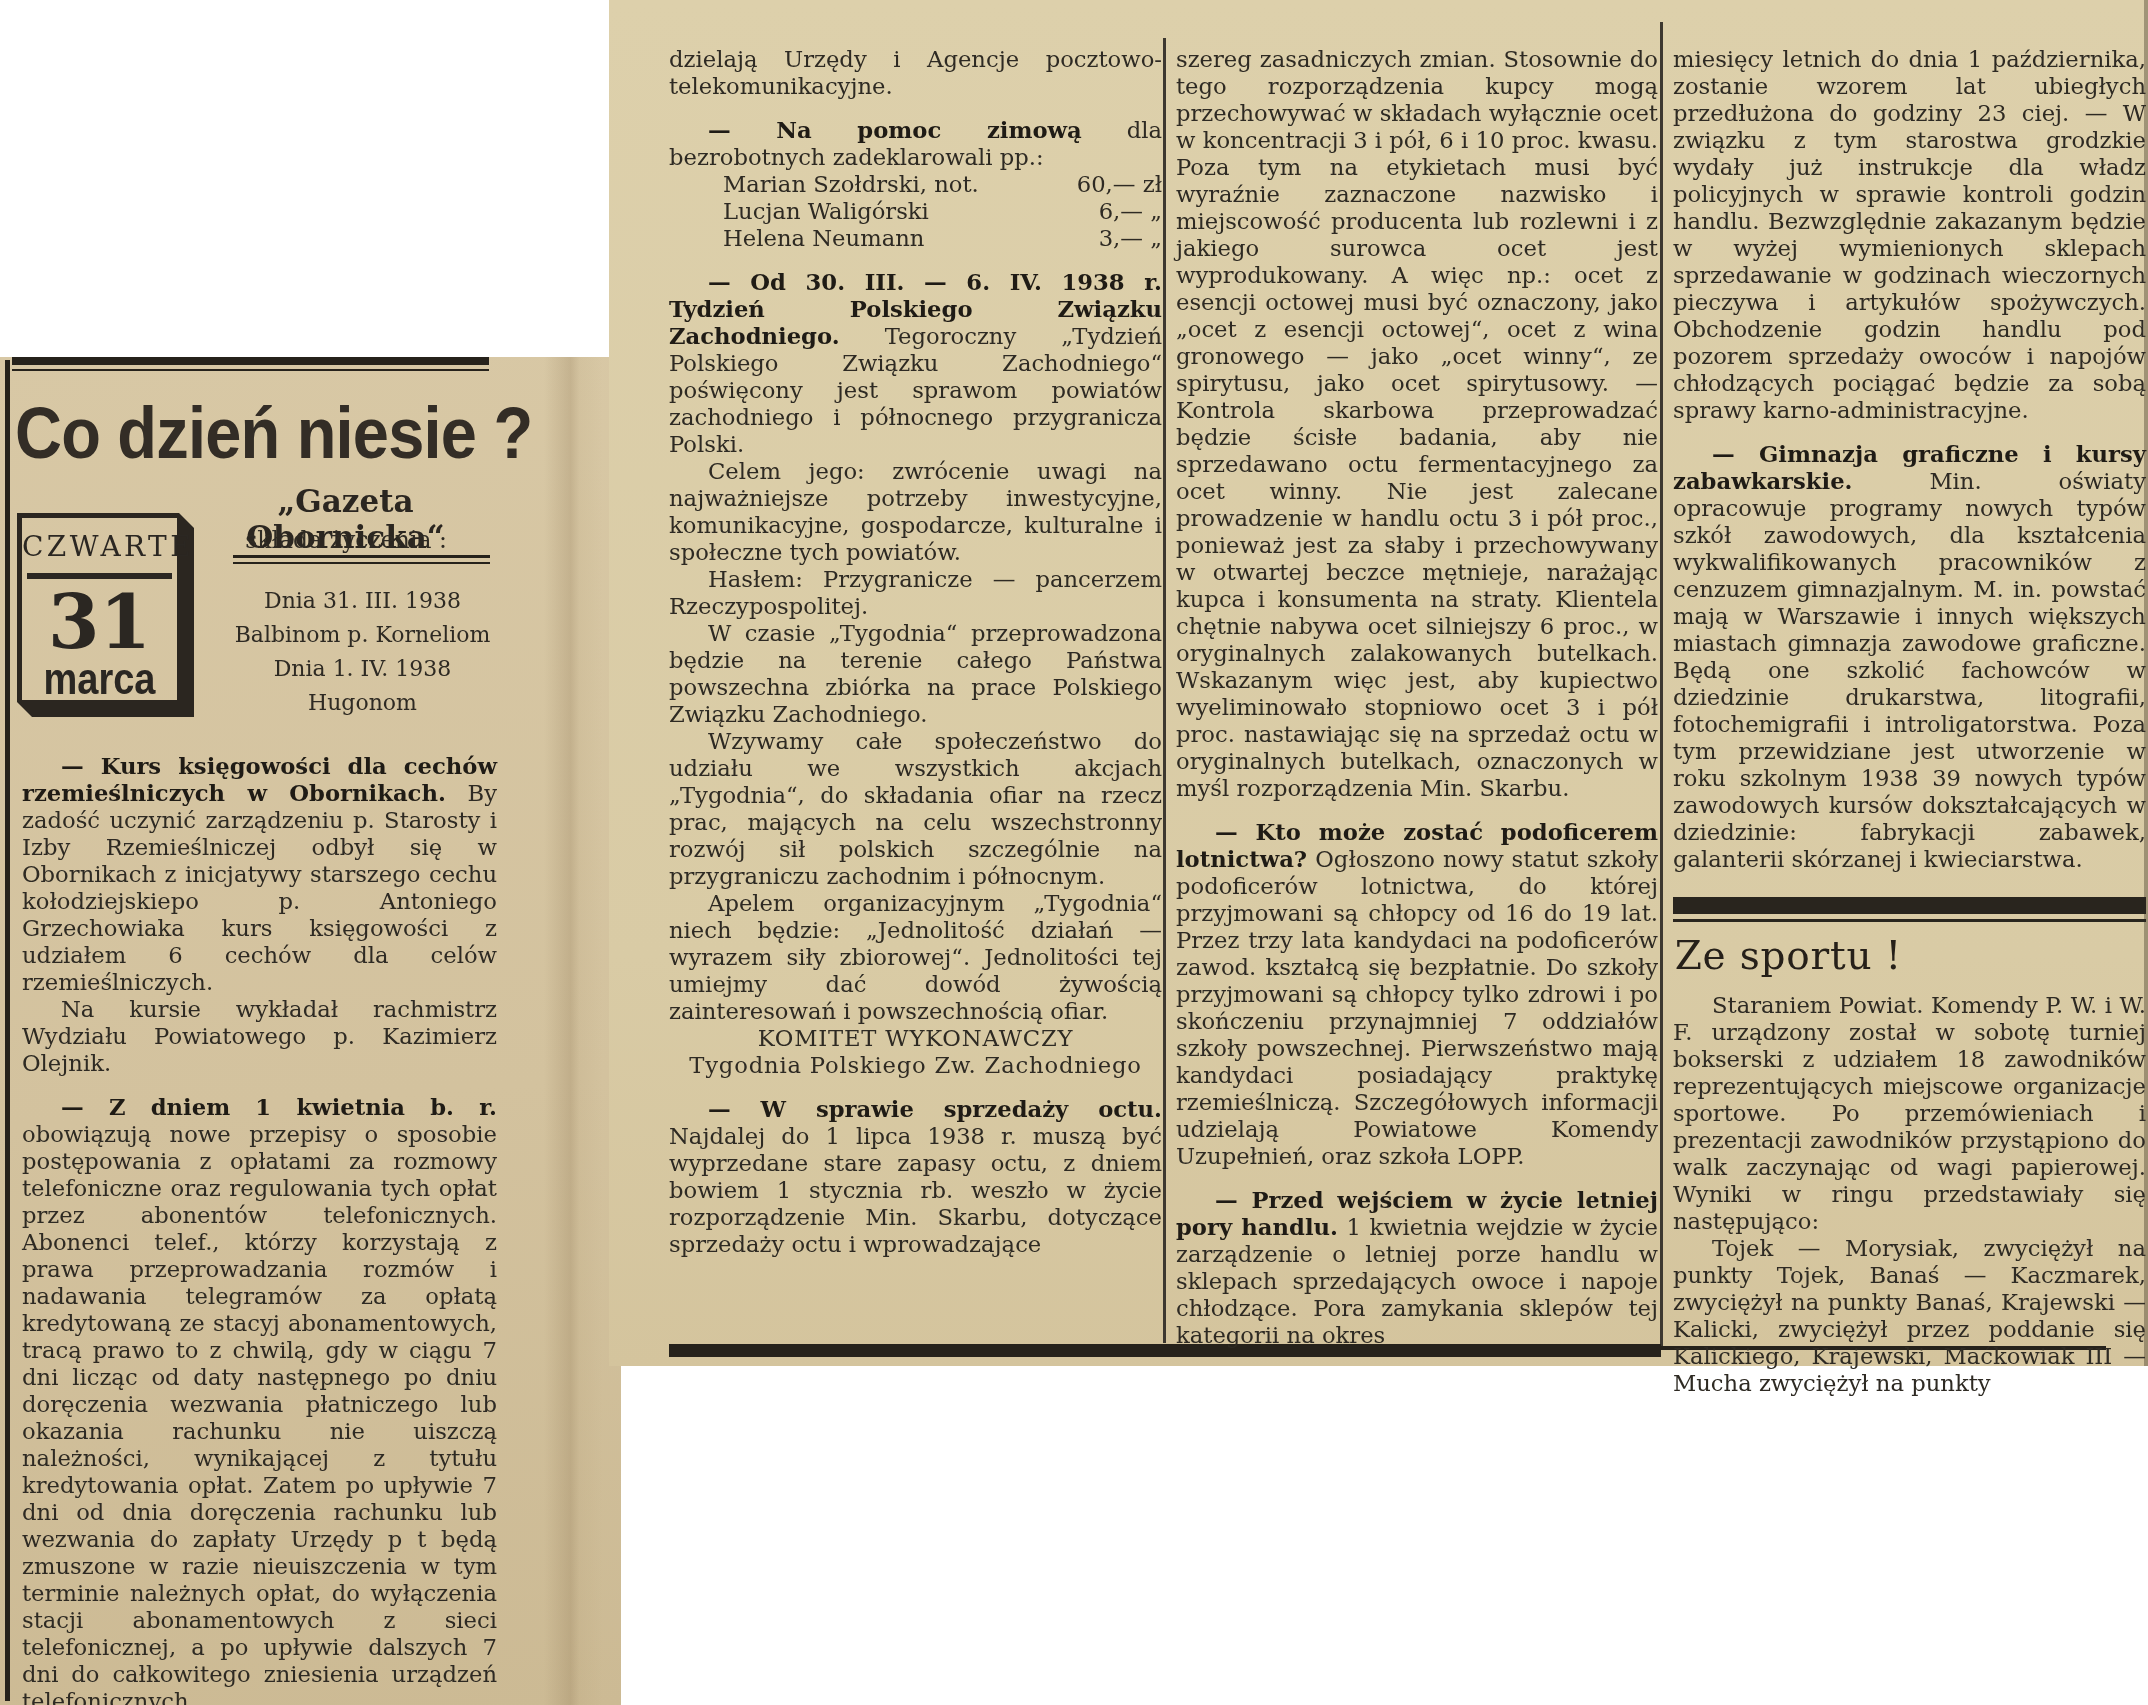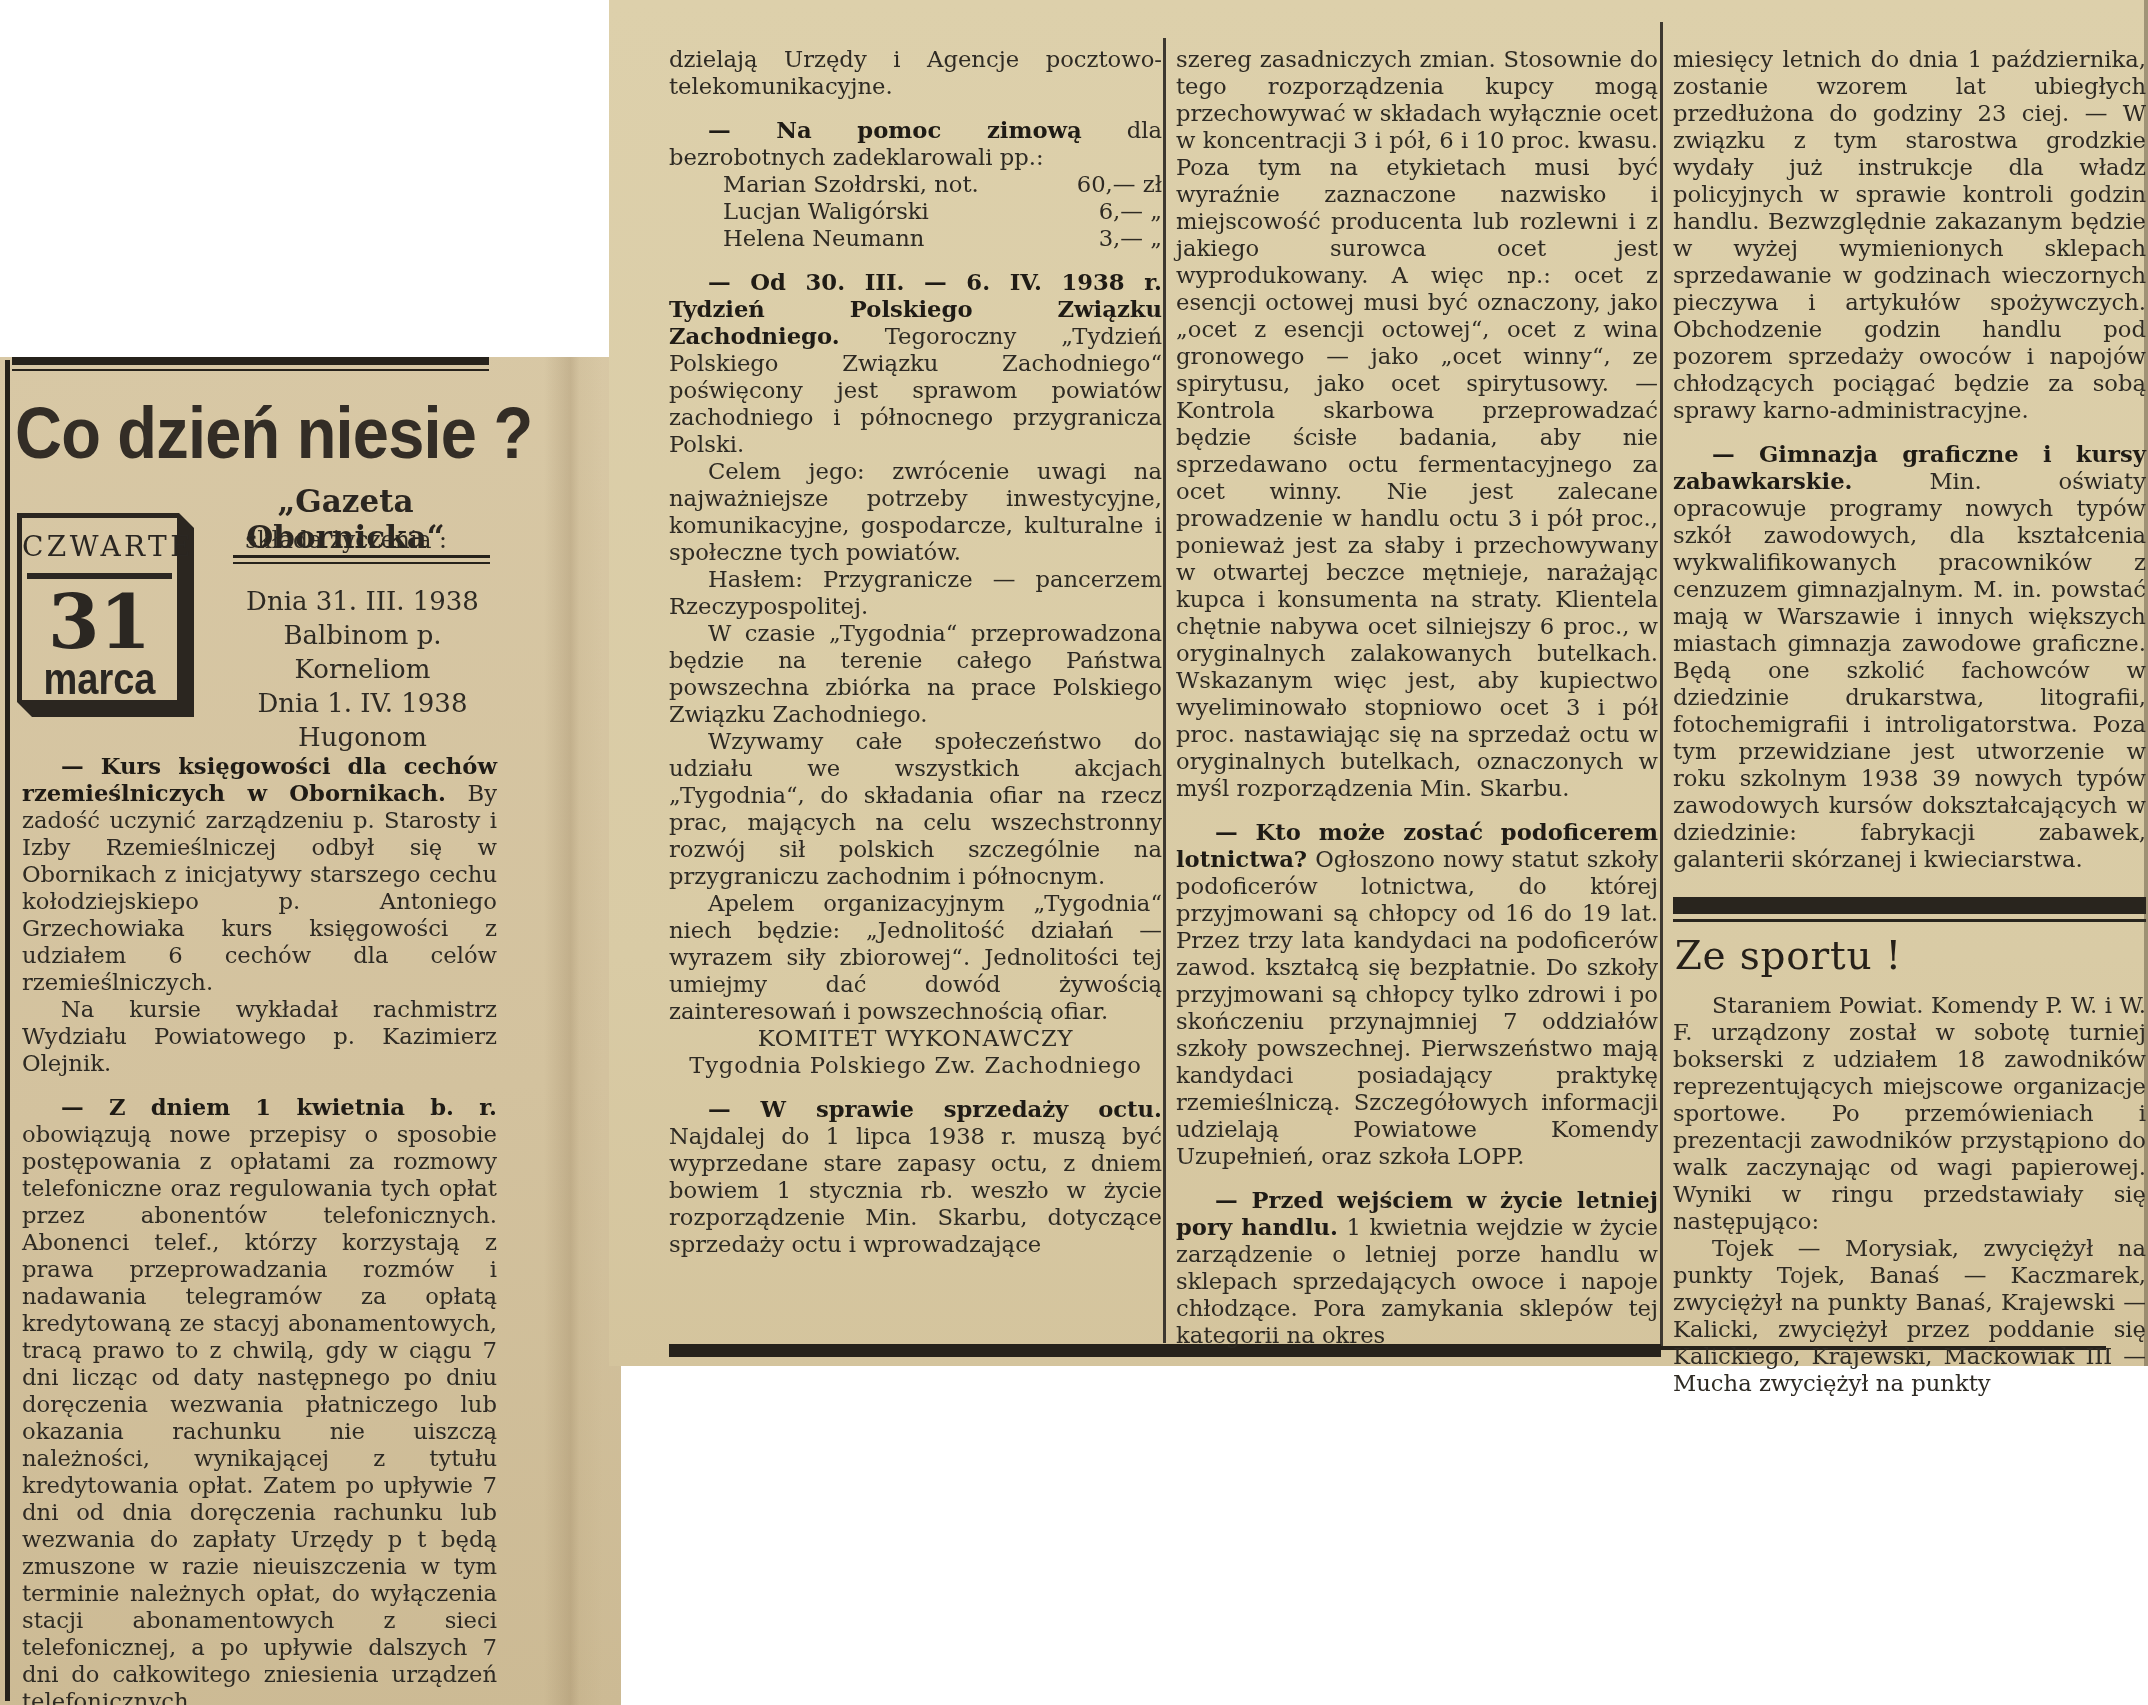--- a/index.html
+++ b/index.html
@@ -67,21 +67,21 @@
   #calendar .cal-rule{height:5.9px;background:#2b2722;margin:10px 5px 0 5px;}
   #calendar .day{
     text-align:center;font-size:74px;font-weight:bold;line-height:1.02;margin-top:6px;color:#2b2722;
   }
   #calendar .month{
     text-align:center;font-family:"Liberation Sans",sans-serif;font-weight:700;
     font-size:38px;line-height:1;transform:scaleY(1.15);margin-top:0;color:#2b2722;
   }
   
   #date-block{position:absolute;left:220px;top:227px;width:285px;text-align:center;}
-  #date-block .date-line{font-size:26px;line-height:34px;color:#2e2a23;}
+  #date-block .date-line{font-size:22px;line-height:34px;color:#2e2a23;}
   
   .textcol{position:absolute;font-size:22.7px;line-height:27px;}
   #left-articles{left:22px;top:379px;width:475px;}
   #col-2{left:60px;top:46px;width:493px;}
   #col-3{left:567px;top:46px;width:482px;}
   #col-4{left:1064px;top:46px;width:473px;}
   .par{margin:0;text-align:justify;text-indent:39px;hyphens:auto;overflow-wrap:break-word;}
   .par.noindent{text-indent:0;}
   .par.art{margin-top:17px;}
   .par b{font-weight:bold;color:#1f1b15;}

